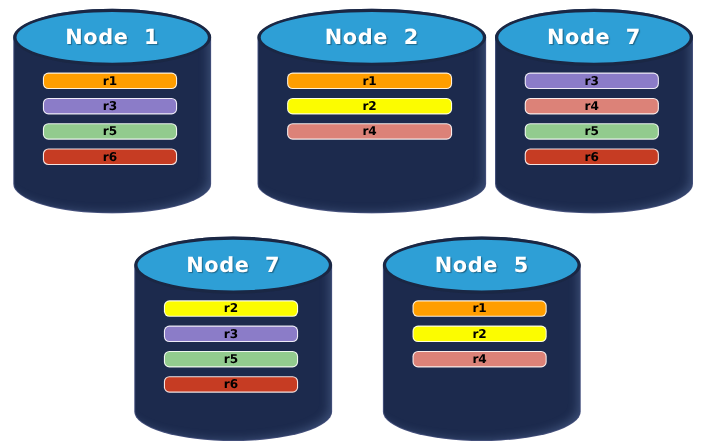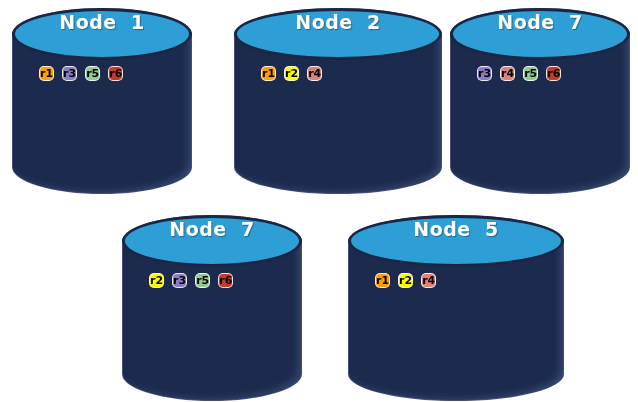--- a/index.html
+++ b/index.html
@@ -27,38 +27,39 @@
   }
   .cyl-top {
     position: absolute;
     left: 0; right: 0; top: 0;
     height: 52px;
     background: #2E9FD6;
     border: 3px solid #1A2744;
     border-radius: 50%;
     box-sizing: border-box;
     display: flex;
+    align-items: center;
     justify-content: center;
     z-index: 2;
   }
   .node-label {
     color: #ffffff;
     font-weight: bold;
     font-size: 19px;
     white-space: pre;
     letter-spacing: 0.5px;
     text-shadow: 1px 1px 1px rgba(0,0,0,0.35);
   }
   .rows {
     position: absolute;
     left: 27px;
     right: 31px;
     top: 58px;
     display: flex;
-    flex-direction: row;
+    flex-direction: column;
     gap: 8px;
     z-index: 3;
   }
   .row-bar {
     height: 15px;
     border-radius: 5px;
     border: 1px solid rgba(255,255,255,0.85);
     box-sizing: border-box;
     display: flex;
     align-items: center;
@@ -67,21 +68,21 @@
   .row-label {
     font-size: 11px;
     font-weight: bold;
     color: #000000;
     line-height: 1;
   }
   .pos-1 { left: 12px;  top: 8px;   }
   .pos-2 { left: 234px; top: 8px; padding-left: 28px;   }
   .pos-3 { left: 450px; top: 8px;   }
   .pos-4 { left: 122px; top: 215px; }
-  .pos-5 { left: 348px; top: 215px; padding-left: 36px; }
+  .pos-5 { left: 348px; top: 215px; }
 </style>
 </head>
 <body>
 
 <div id="canvas">
 
     <div class="cylinder pos-1">
       <div class="cyl-body"></div>
       <div class="cyl-top">
         <span class="node-label">Node  1</span>

